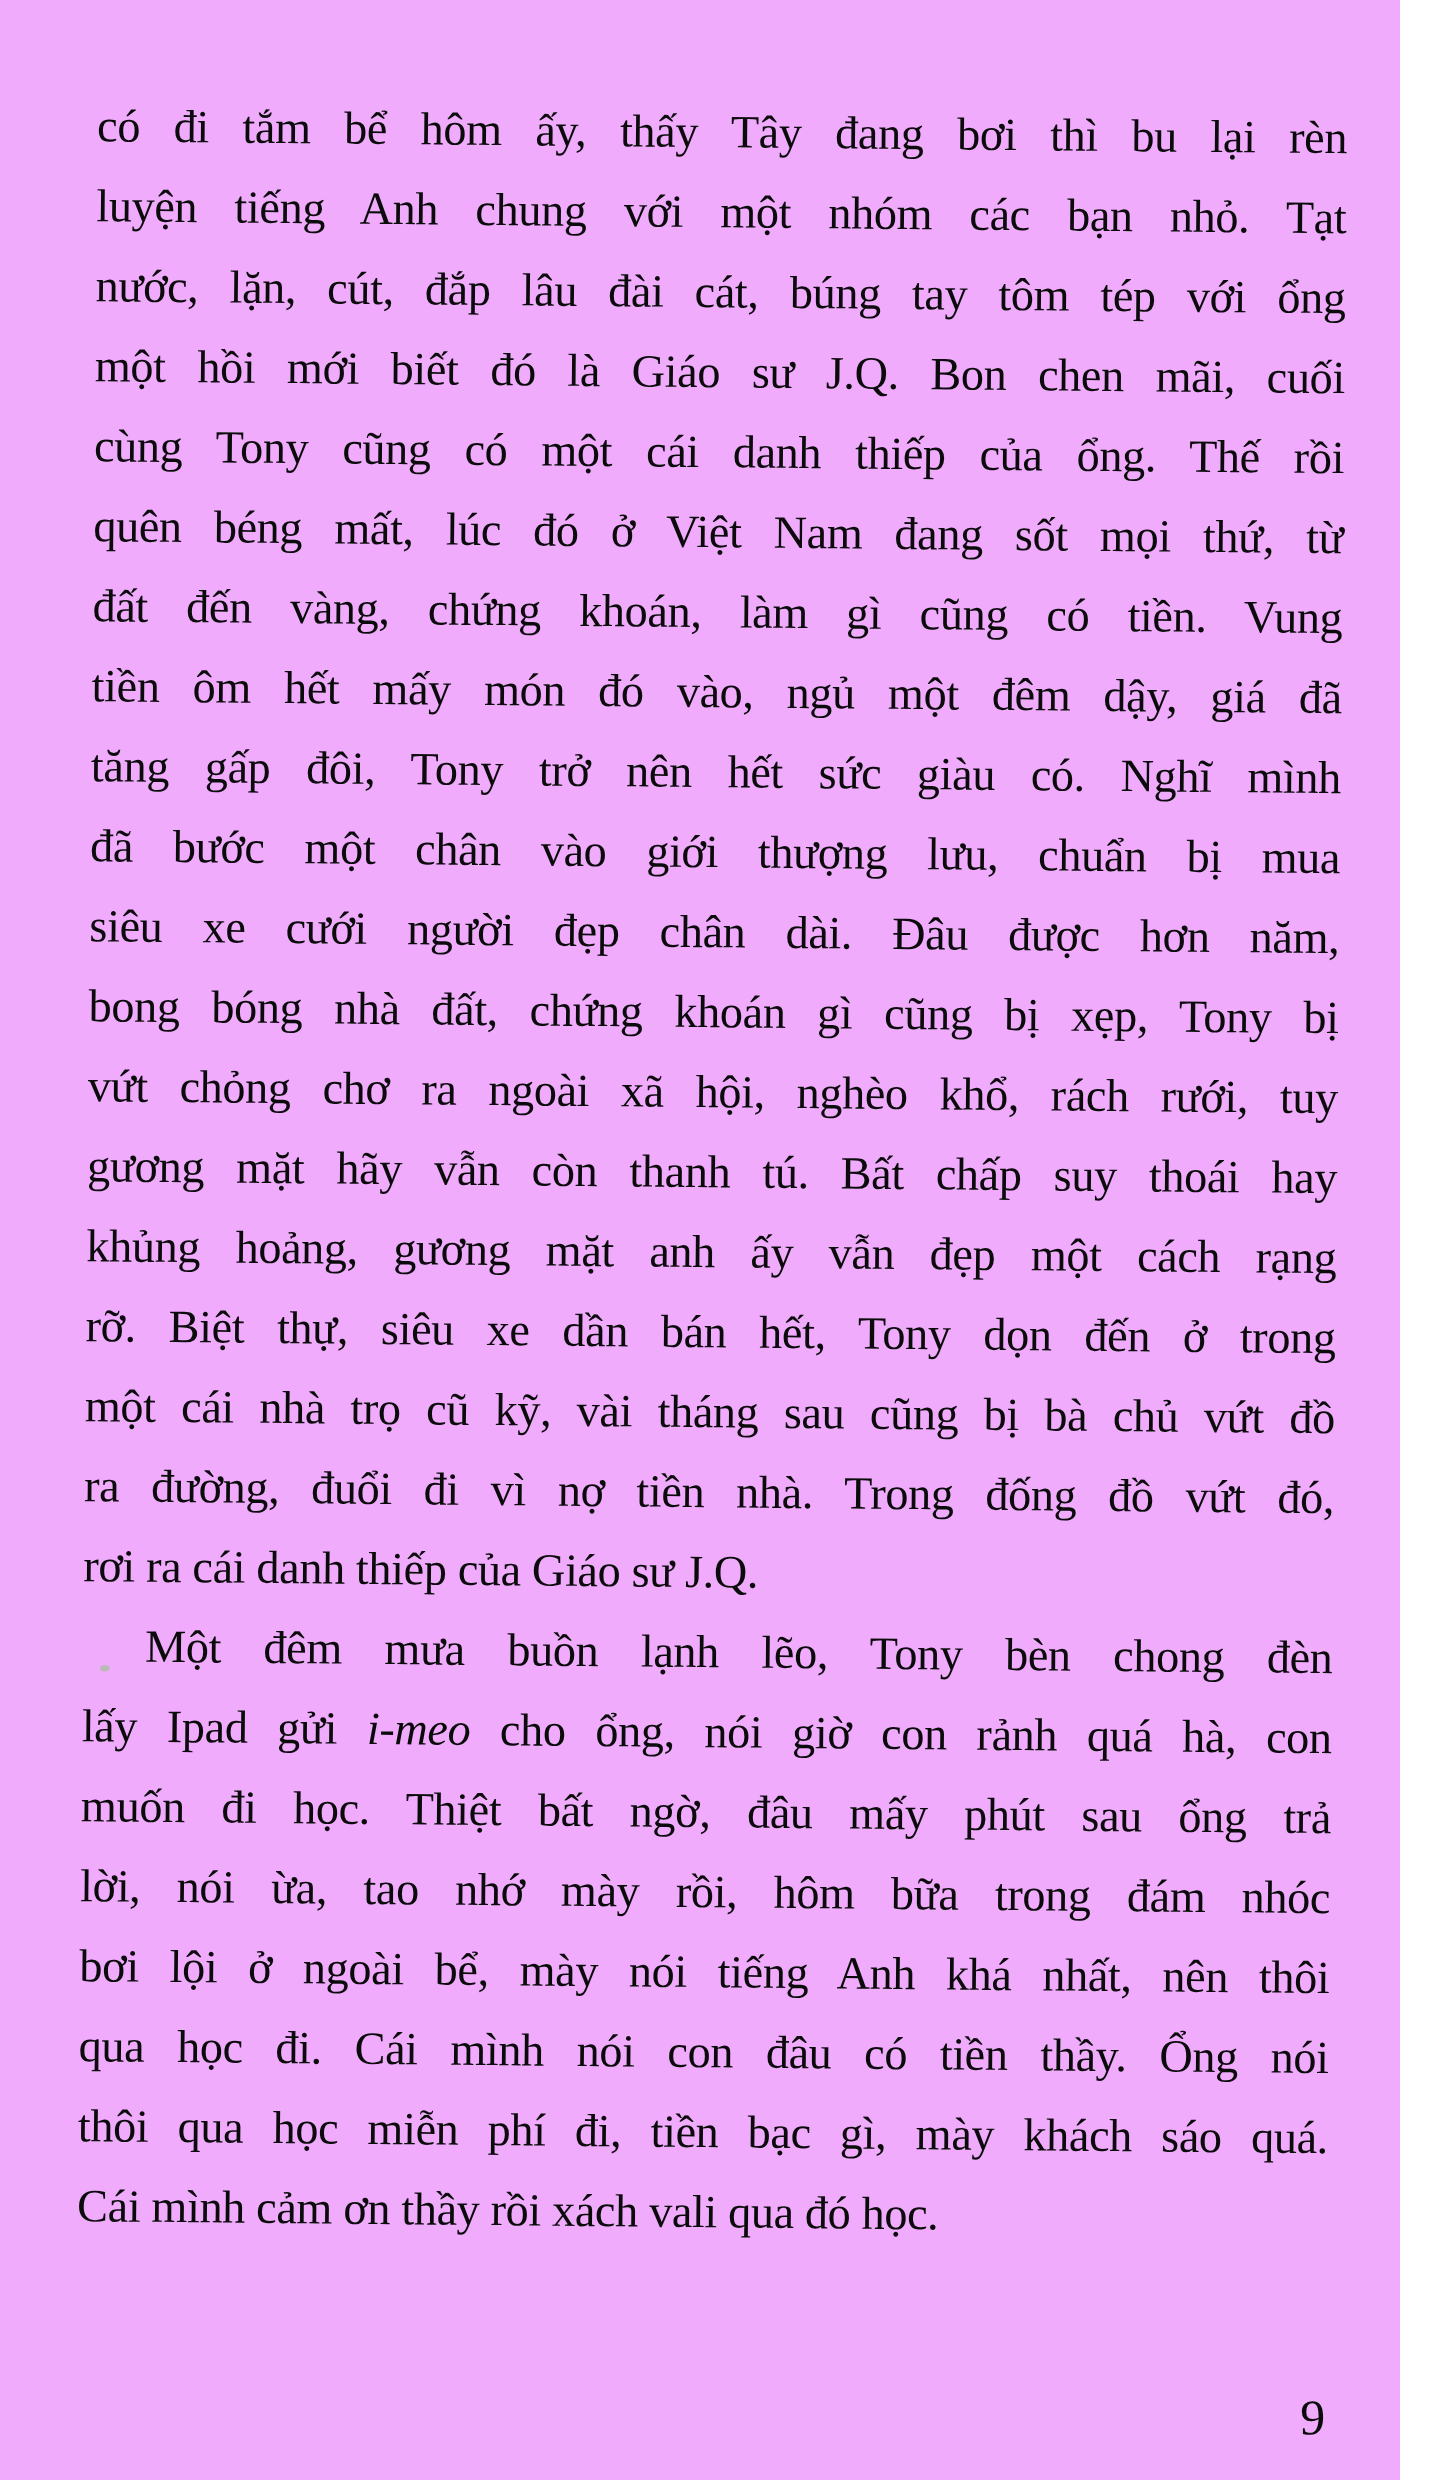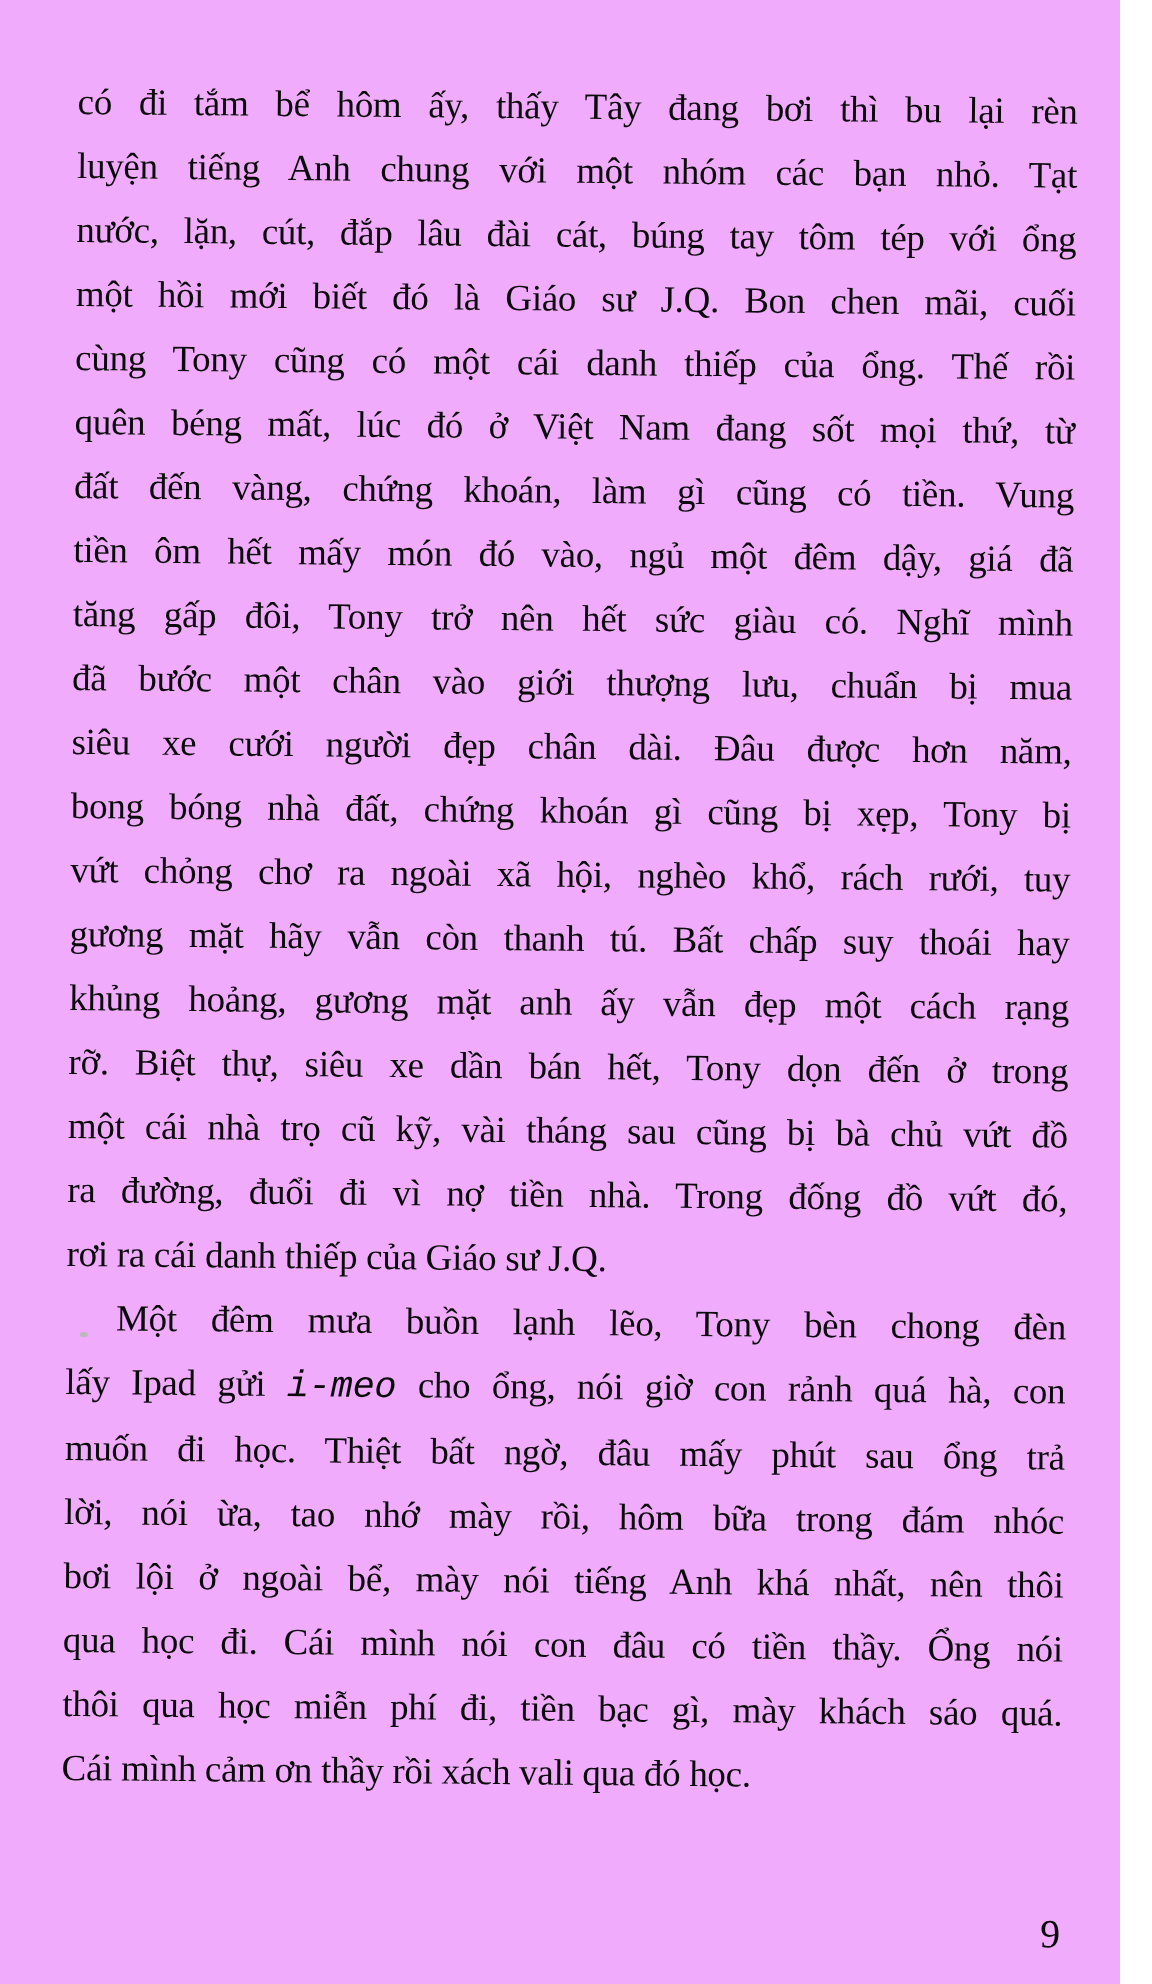--- a/index.html
+++ b/index.html
@@ -34,21 +34,20 @@
     white-space: normal;
   }
   .line.para-last {
     text-align-last: left;
   }
   .line.first-line-indent {
     text-indent: 50px;
   }
   .line em {
     font-style: italic;
-    font-family: Liberation Mono, monospace;
   }
   .pageno {
     position: absolute;
     top: 1835px;
     right: 0;
     font-size: 40px;
     line-height: 40px;
     letter-spacing: 0;
     text-align: right;
   }

